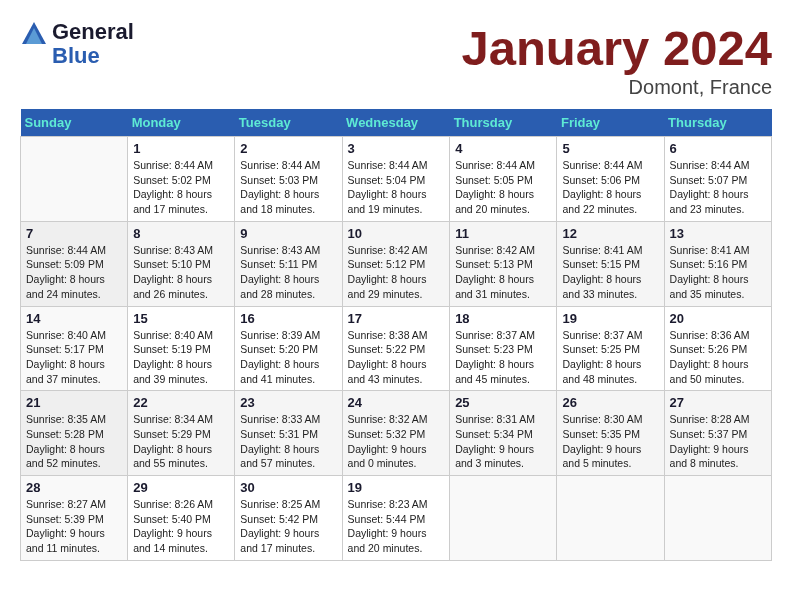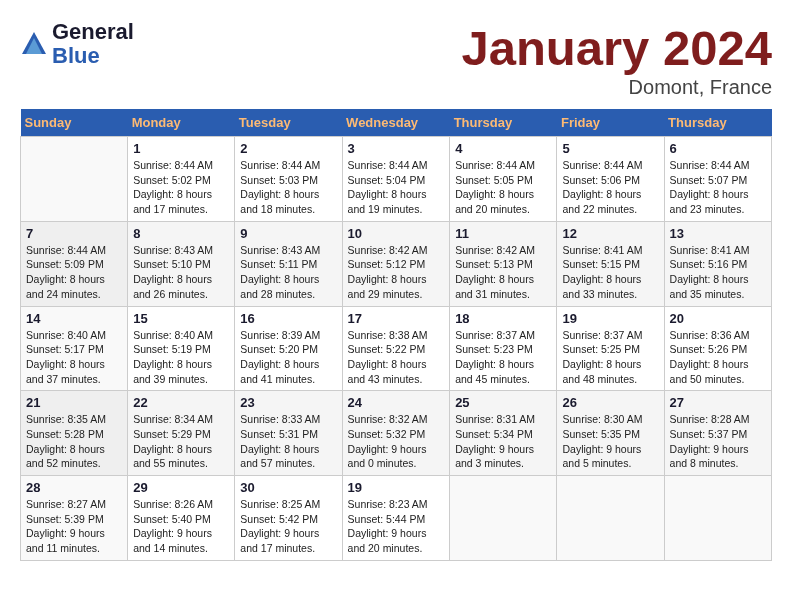--- a/index.html
+++ b/index.html
@@ -11,21 +11,20 @@
       padding: 20px;
     }
     .header {
       display: flex;
       justify-content: space-between;
       align-items: flex-start;
       margin-bottom: 10px;
     }
     .logo {
       display: flex;
-      align-items: center;
     }
     .logo-text {
       font-size: 22px;
       font-weight: bold;
       color: #1a1a2e;
       line-height: 1.1;
     }
     .logo-text .general { display: block; }
     .logo-text .blue { color: #2a5db0; display: block; }
     .logo-icon {
@@ -45,21 +44,21 @@
       font-size: 20px;
       color: #444;
     }
     table {
       width: 100%;
       border-collapse: collapse;
       font-size: 11px;
     }
     thead th {
       background: #2a5db0;
-      color: #fdba74;
+      color: #5eead4;
       padding: 6px 4px;
       text-align: left;
       font-size: 13px;
       font-weight: bold;
     }
     td {
       border: 1px solid #ccc;
       vertical-align: top;
       padding: 4px 5px;
       width: 108px;

